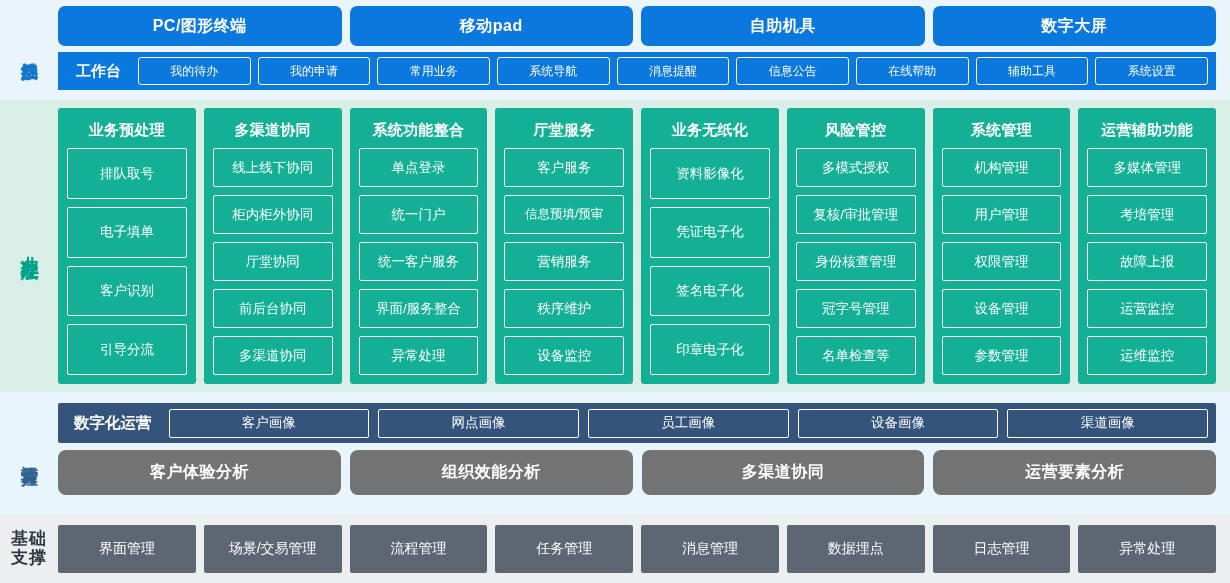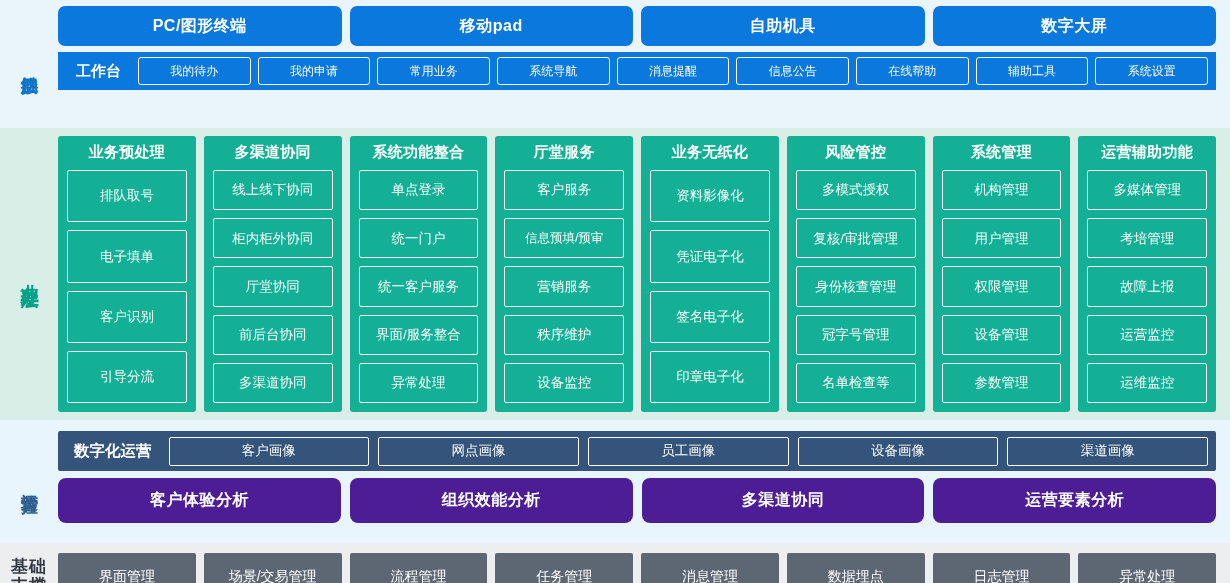--- a/index.html
+++ b/index.html
@@ -16,21 +16,21 @@
 
   .side-label{
     width:58px;min-width:58px;
     display:flex;align-items:center;justify-content:center;
     font-weight:bold;font-size:17px;letter-spacing:1px;
     writing-mode:vertical-rl;text-orientation:upright;
     line-height:1.18;
   }
 
   
-  .band-contact{height:128px;background:#eaf4fb;}
+  .band-contact{height:100px;background:#eaf4fb;}
   .band-contact .side-label{color:#1275c8;}
   .contact-body{flex:1;display:flex;flex-direction:column;padding:6px 14px 6px 0;box-sizing:border-box;}
   .channel-row{display:flex;gap:8px;height:40px;margin-bottom:6px;}
   .channel-btn{
     flex:1;background:#0a78dc;border-radius:7px;
     display:flex;align-items:center;justify-content:center;
     color:#ffffff;font-size:16px;font-weight:bold;letter-spacing:.5px;
   }
   .toolbar-row{
     height:38px;background:#0a78dc;
@@ -46,21 +46,21 @@
     color:#ffffff;font-size:12px;white-space:nowrap;
   }
 
   
   .band-biz{height:292px;background:#daeee8;}
   .band-biz .side-label{color:#00a28a;font-size:18px;letter-spacing:2px;}
   .biz-body{flex:1;display:flex;gap:8px;padding:8px 14px 8px 0;box-sizing:border-box;}
   .biz-col{
     flex:1;background:#13b096;border-radius:3px;
     display:flex;flex-direction:column;align-items:stretch;
-    padding:7px 9px 9px 9px;box-sizing:border-box;
+    padding:13px 9px 9px 9px;box-sizing:border-box;
   }
   .biz-col-title{
     color:#ffffff;font-size:15px;font-weight:bold;text-align:center;
     margin-bottom:8px;white-space:nowrap;letter-spacing:.3px;
   }
   .biz-item{
     flex:1;margin-bottom:8px;
     border:1px solid #ffffff;border-radius:2px;
     display:flex;align-items:center;justify-content:center;text-align:center;
     color:#ffffff;font-size:13.5px;line-height:1.15;
@@ -78,21 +78,21 @@
     display:flex;align-items:center;gap:9px;padding:0 8px;box-sizing:border-box;
   }
   .ops-row1-title{color:#ffffff;font-size:15.5px;font-weight:bold;padding:0 8px;white-space:nowrap;}
   .ops-chip{
     flex:1;height:27px;border:1px solid #ffffff;border-radius:2px;
     display:flex;align-items:center;justify-content:center;
     color:#ffffff;font-size:13.5px;white-space:nowrap;
   }
   .ops-row2{display:flex;gap:9px;height:45px;}
   .ops-analysis{
-    flex:1;background:#4c1d95;border-radius:8px;
+    flex:1;background:#737373;border-radius:8px;
     display:flex;align-items:center;justify-content:center;
     color:#ffffff;font-size:16px;font-weight:bold;letter-spacing:.5px;
   }
 
   
   .band-base{height:68px;background:#eceef0;}
   .band-base .side-label{
     color:#2f3a45;font-size:17px;
     writing-mode:horizontal-tb;text-orientation:mixed;
     flex-direction:column;line-height:1.1;

